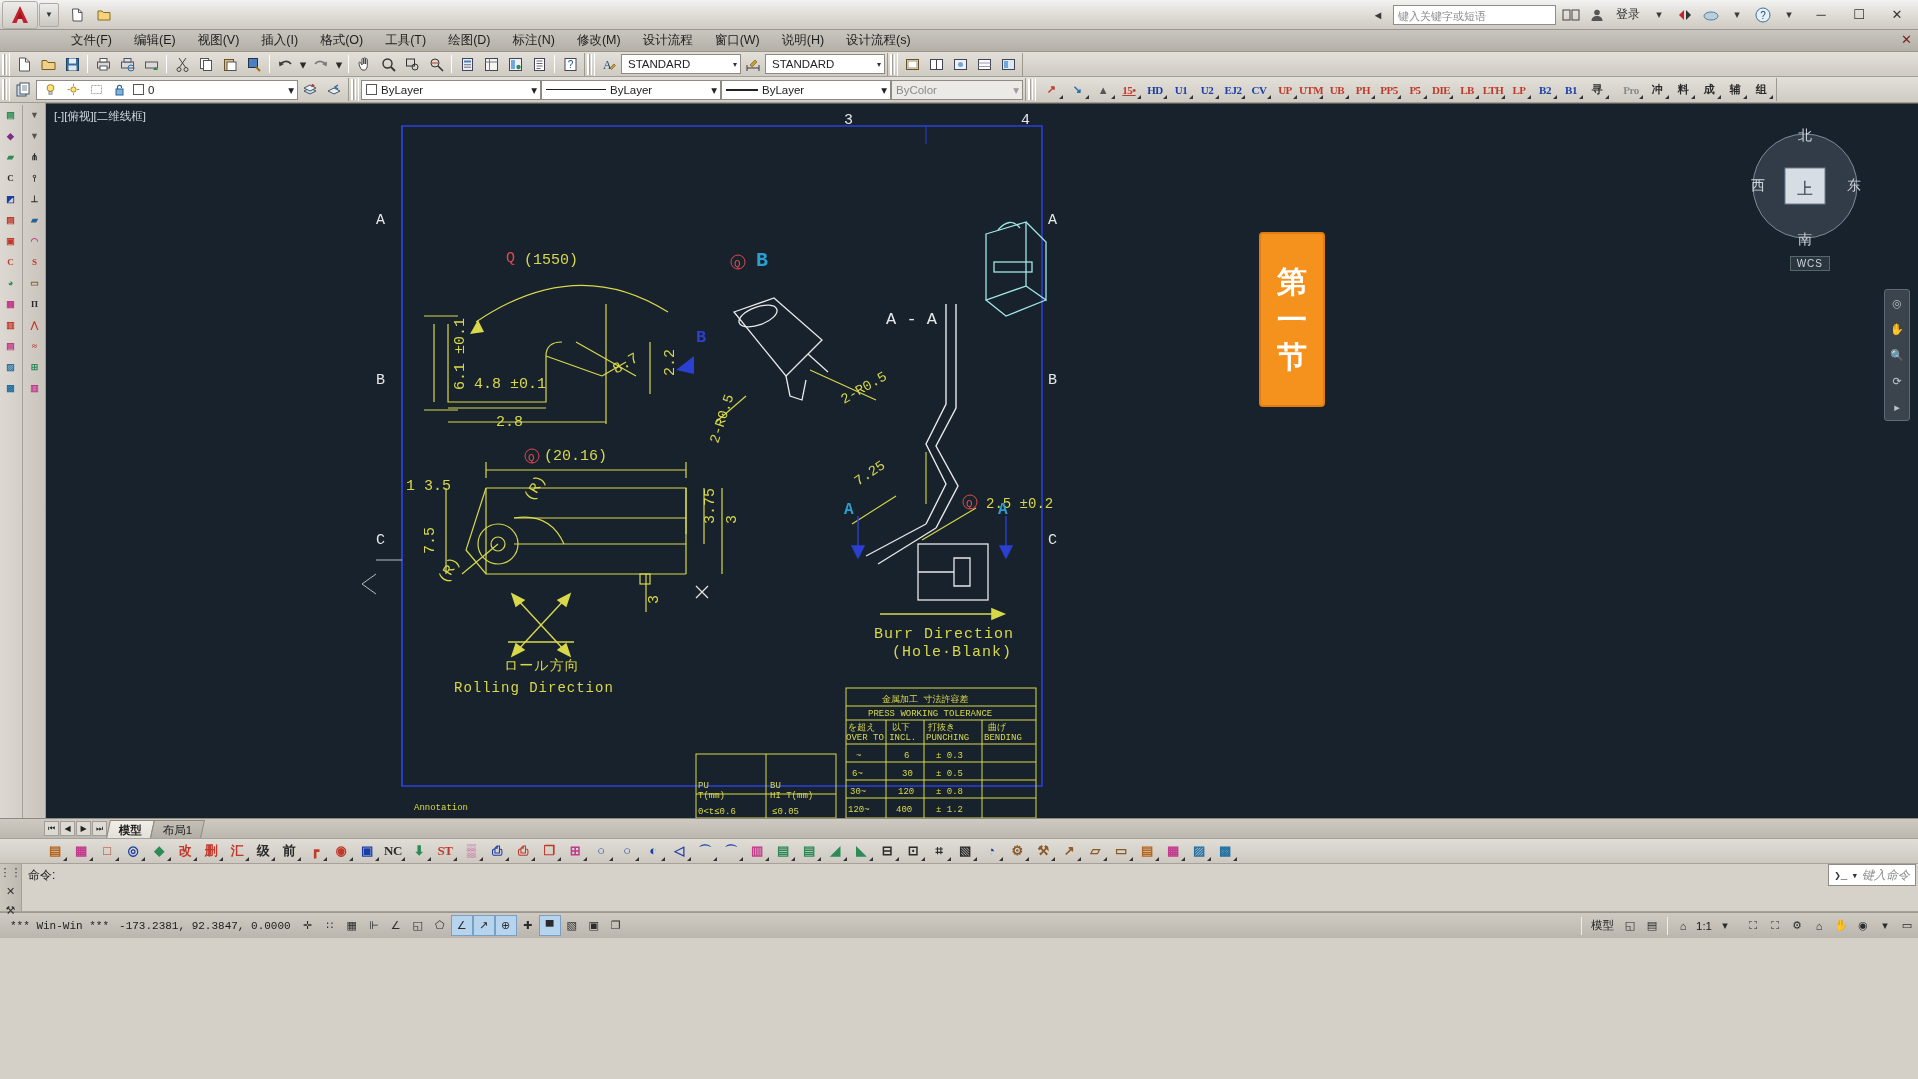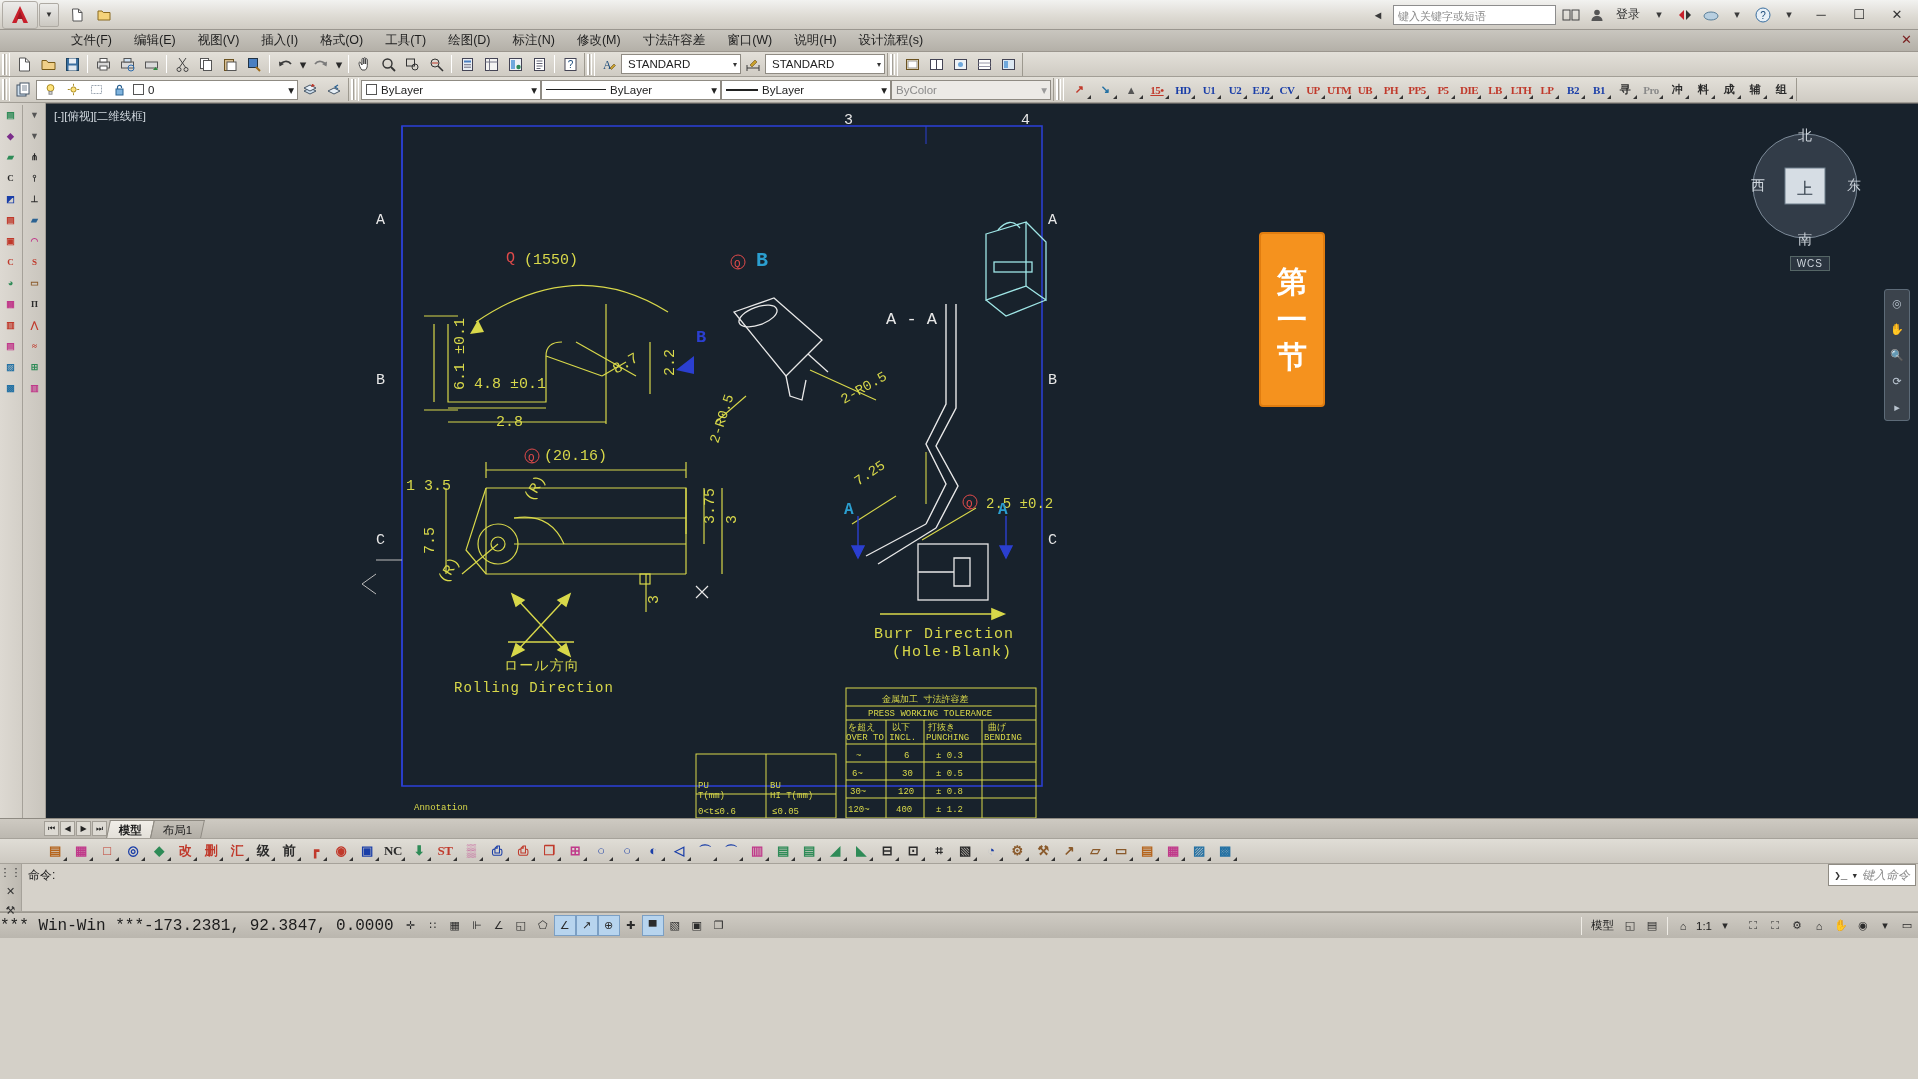--- a/index.html
+++ b/index.html
@@ -241,21 +241,21 @@
     display:flex;align-items:center;gap:4px;padding:0 5px;
   }
   .cmd-input .pf{font-size:11px;color:#333;font-family:"Liberation Mono",monospace}
   .cmd-input .ph{font-size:12px;color:#8c8c8c;font-style:italic}
 
   
   .statusbar{
     height:26px;background:linear-gradient(#cfcbc3,#bab6ae);
     display:flex;align-items:center;border-top:1px solid #9c988f;
   }
-  .coords{font-size:16px;color:#1c1c1c;
+  .coords{font-size:11px;color:#1c1c1c;padding-left:10px;
     font-family:"Liberation Mono","DejaVu Sans Mono",monospace;white-space:nowrap}
   .sgrp{display:flex;align-items:center;height:22px;margin-left:6px}
   .sbtn{
     width:22px;height:21px;display:flex;align-items:center;justify-content:center;
     border:1px solid transparent;font-size:11px;color:#2b2b2b;
   }
   .sbtn.on{background:#b7d4ee;border:1px solid #7b9fc4}
   .sdiv{width:1px;height:18px;background:#9c988f;margin:0 4px;border-right:1px solid #efece6}
   .stxt{font-size:11.5px;color:#1c1c1c;padding:0 5px;white-space:nowrap}
   .scale-box{display:flex;align-items:center;gap:2px;font-size:11.5px;color:#1c1c1c}
@@ -336,21 +336,21 @@
   <div class="menubar" id="menubar">
     <span class="mi">文件(F)</span>
       <span class="mi">编辑(E)</span>
       <span class="mi">视图(V)</span>
       <span class="mi">插入(I)</span>
       <span class="mi">格式(O)</span>
       <span class="mi">工具(T)</span>
       <span class="mi">绘图(D)</span>
       <span class="mi">标注(N)</span>
       <span class="mi">修改(M)</span>
-      <span class="mi">寸法許容差</span>
+      <span class="mi">设计流程</span>
       <span class="mi">窗口(W)</span>
       <span class="mi">说明(H)</span>
       <span class="mi">设计流程(s)</span>
       <span class="menu-close">✕</span>
   </div>
 
 
   <div class="tbrow">
     <div class="tbgrip"></div>
     <div class="tbgrp">
@@ -619,21 +619,21 @@
       <div class="propcombo" style="width:180px;justify-content:center">
         <span class="ltline"></span>
         <span>ByLayer</span>
         <span class="ca" style="margin-left:auto">▾</span>
       </div>
       <div class="propcombo" style="width:170px">
         <span class="ltline" style="width:32px;height:2px"></span>
         <span>ByLayer</span>
         <span class="ca" style="margin-left:auto">▾</span>
       </div>
-      <div class="propcombo" style="width:160px;background:#eceae6;color:#8a8a8a">
+      <div class="propcombo" style="width:132px;background:#eceae6;color:#8a8a8a">
         <span>ByColor</span>
         <span class="ca" style="margin-left:auto;color:#9a9a9a">▾</span>
       </div>
     </div>
 
     <div class="tbgrip"></div>
     <div class="tbgrp" id="custombtns">
         <div class="cbtn" style="color: rgb(192, 57, 43);">↗</div>
         <div class="cbtn" style="color: rgb(36, 113, 163);">↘</div>
         <div class="cbtn" style="color: rgb(85, 85, 85);">▲</div>
@@ -649,21 +649,21 @@
         <div class="cbtn" style="color: rgb(192, 57, 43);">PH</div>
         <div class="cbtn" style="color: rgb(192, 57, 43);">PP5</div>
         <div class="cbtn" style="color: rgb(192, 57, 43);">P5</div>
         <div class="cbtn" style="color: rgb(192, 57, 43);">DIE</div>
         <div class="cbtn" style="color: rgb(192, 57, 43);">LB</div>
         <div class="cbtn" style="color: rgb(192, 57, 43);">LTH</div>
         <div class="cbtn" style="color: rgb(192, 57, 43);">LP</div>
         <div class="cbtn" style="color: rgb(26, 62, 168);">B2</div>
         <div class="cbtn" style="color: rgb(26, 62, 168);">B1</div>
         <div class="cbtn" style="color: rgb(43, 43, 43);">寻</div>
-        <div class="cbtn" style="color: rgb(138, 138, 138);">Pro</div>
+        <div class="cbtn" style="color: rgb(138, 138, 138); margin-left: 8px;">Pro</div>
         <div class="cbtn" style="color: rgb(43, 43, 43);">冲</div>
         <div class="cbtn" style="color: rgb(43, 43, 43);">料</div>
         <div class="cbtn" style="color: rgb(43, 43, 43);">成</div>
         <div class="cbtn" style="color: rgb(43, 43, 43);">辅</div>
         <div class="cbtn" style="color: rgb(43, 43, 43);">组</div>
       </div>
   </div>
 
   <div class="body-split">
 

